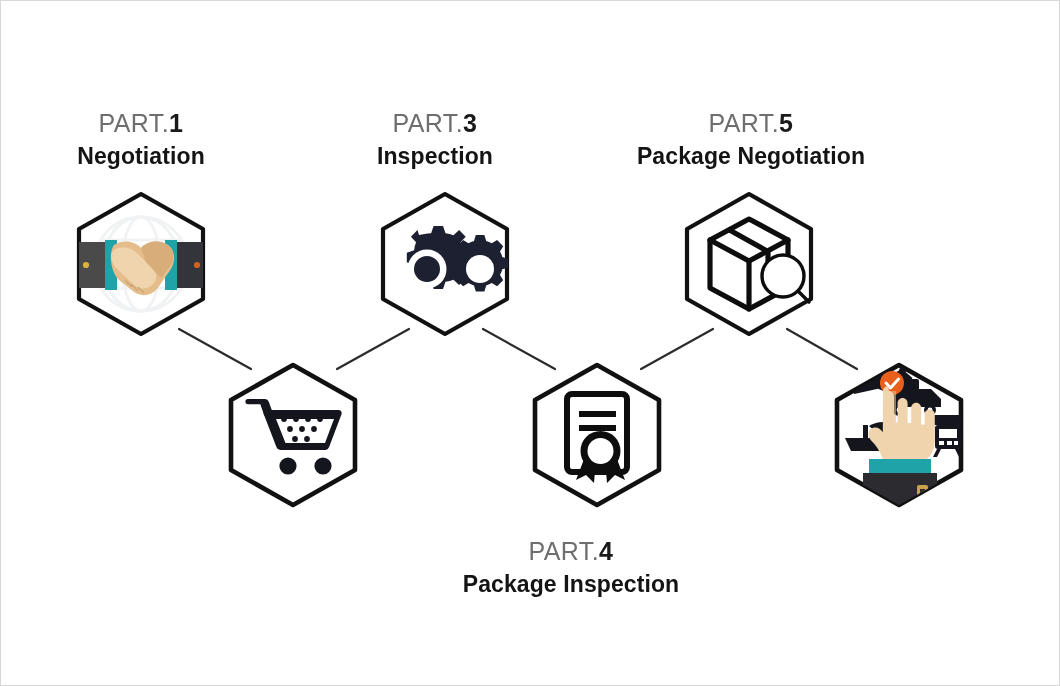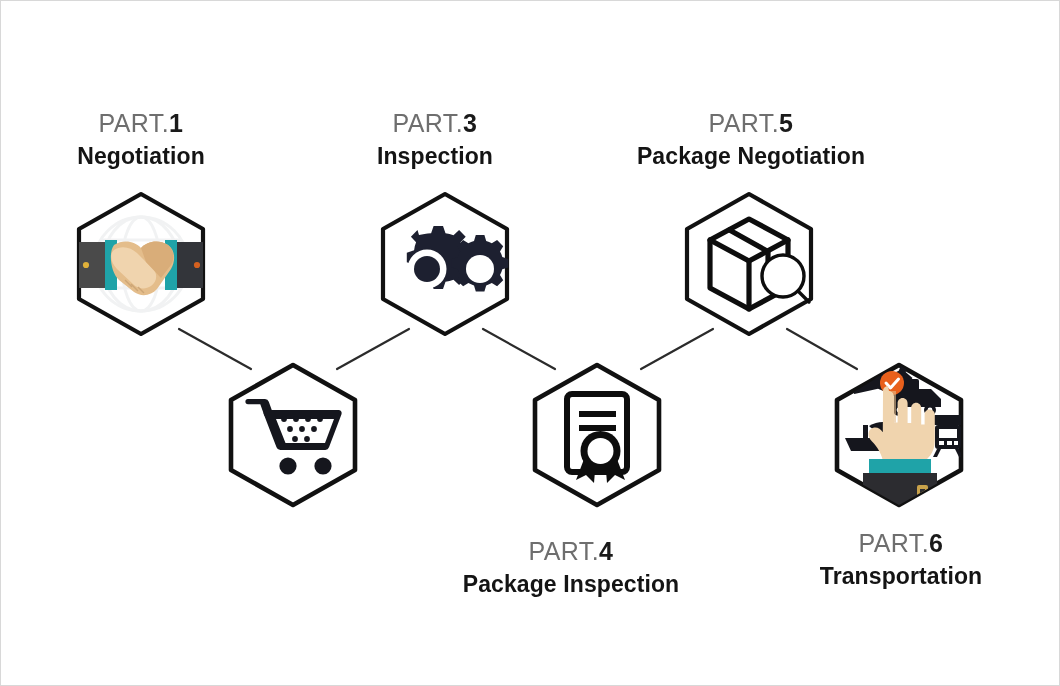--- a/index.html
+++ b/index.html
@@ -266,18 +266,14 @@
   <div class="step-label" style="left:420px; top:528px;margin-top:8px;">
     <div class="part-line"><span>PART.</span><span class="part-num">4</span></div>
     <div class="title-line">Package Inspection</div>
   </div>
 
   <div class="step-label" style="left:600px; top:108px;">
     <div class="part-line"><span>PART.</span><span class="part-num">5</span></div>
     <div class="title-line">Package Negotiation</div>
   </div>
 
-  <div class="step-label" style="left:750px; top:528px;">
-    <div class="part-line"><span>PART.</span><span class="part-num">6</span></div>
-    <div class="title-line">Transportation</div>
-  </div>
 
 </div>
 
 </body></html>

